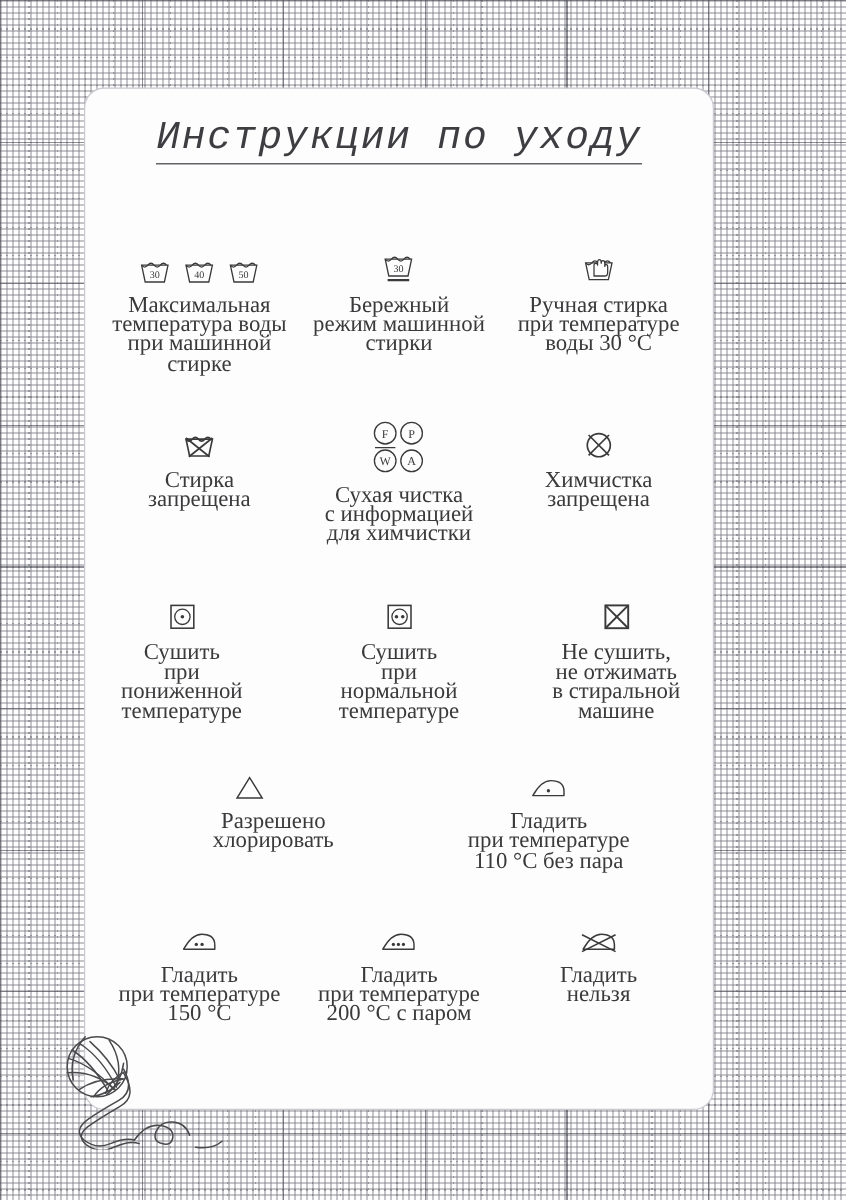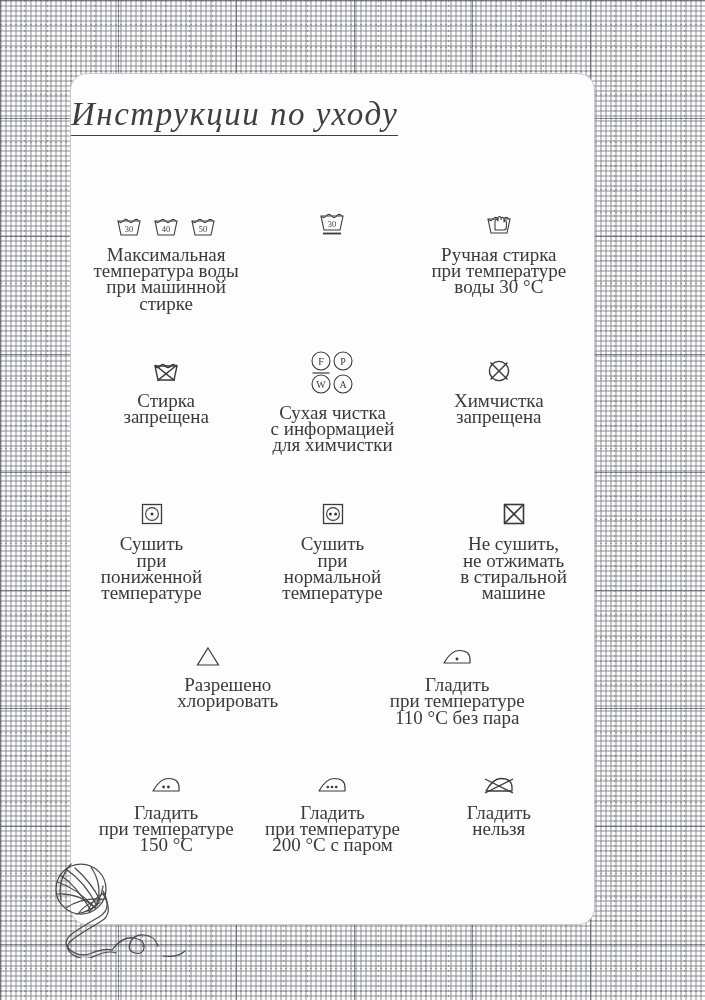--- a/index.html
+++ b/index.html
@@ -93,21 +93,22 @@
     border-radius: 17px;
     box-sizing: border-box;
     z-index: 3;
   }
 
   .card-title {
     position: absolute;
     top: 22px;
     left: 0;
     width: 100%;
-    font-family: Liberation Serif, serif;
+    text-align: center;
+    font-family: Liberation Mono, monospace;
     font-style: italic;
     font-size: 33px;
     letter-spacing: 1.5px;
     color: #3e3e42;
   }
   .card-title span {
     border-bottom: 1.2px solid #3e3e42;
     padding-bottom: 3px;
   }
 
@@ -218,20 +219,23 @@
 
         <div class="cell">
           <div class="icon-wrap">
             <svg width="30" height="26" viewBox="0 0 30 26">
               <path d="M4 4 L26 4 L23 18 L7 18 Z" fill="none" stroke="#3a3a3c" stroke-width="1.1"></path>
               <path d="M4 4 q2.6 3.2 5.2 0 q2.6 -3.2 5.2 0 q2.6 3.2 5.2 0 q2.6 -3.2 5.2 0" fill="none" stroke="#3a3a3c" stroke-width="1.1"></path>
               <text x="15" y="15" font-family="Liberation Serif, serif" font-size="8.4" fill="#3a3a3c" text-anchor="middle">30</text>
               <line x1="6" y1="21.5" x2="24" y2="21.5" stroke="#3a3a3c" stroke-width="1.8"></line>
             </svg>
           </div>
+          <div class="caption" style="white-space: pre-line;">Бережный
+режим машинной
+стирки</div>
         </div>
 
         <div class="cell">
           <div class="icon-wrap">
             <svg width="30" height="26" viewBox="0 0 30 26">
               <path d="M4 7 L26 7 L23 21 L7 21 Z" fill="none" stroke="#3a3a3c" stroke-width="1.1"></path>
               <path d="M4 7 q2.6 3.2 5.2 0 q2.6 -3.2 5.2 0 q2.6 3.2 5.2 0 q2.6 -3.2 5.2 0" fill="none" stroke="#3a3a3c" stroke-width="1.1"></path>
               <path d="M11 18 L11 9 q0 -1.6 1.5 -1.6 q1.5 0 1.5 1.6 L14 7 q0 -2.6 1.5 -2.6 q1.5 0 1.5 2.6 L17 7.4 q0 -2.2 1.5 -2.2 q1.5 0 1.5 2.2 L20 10 q0 -1.4 1.2 -1.4 q1.2 0 1.2 1.4 L22.4 15 q0 3 -2.6 3 Z" fill="#fdfdfd" stroke="#3a3a3c" stroke-width="1.05" stroke-linejoin="round"></path>
             </svg>
           </div>

